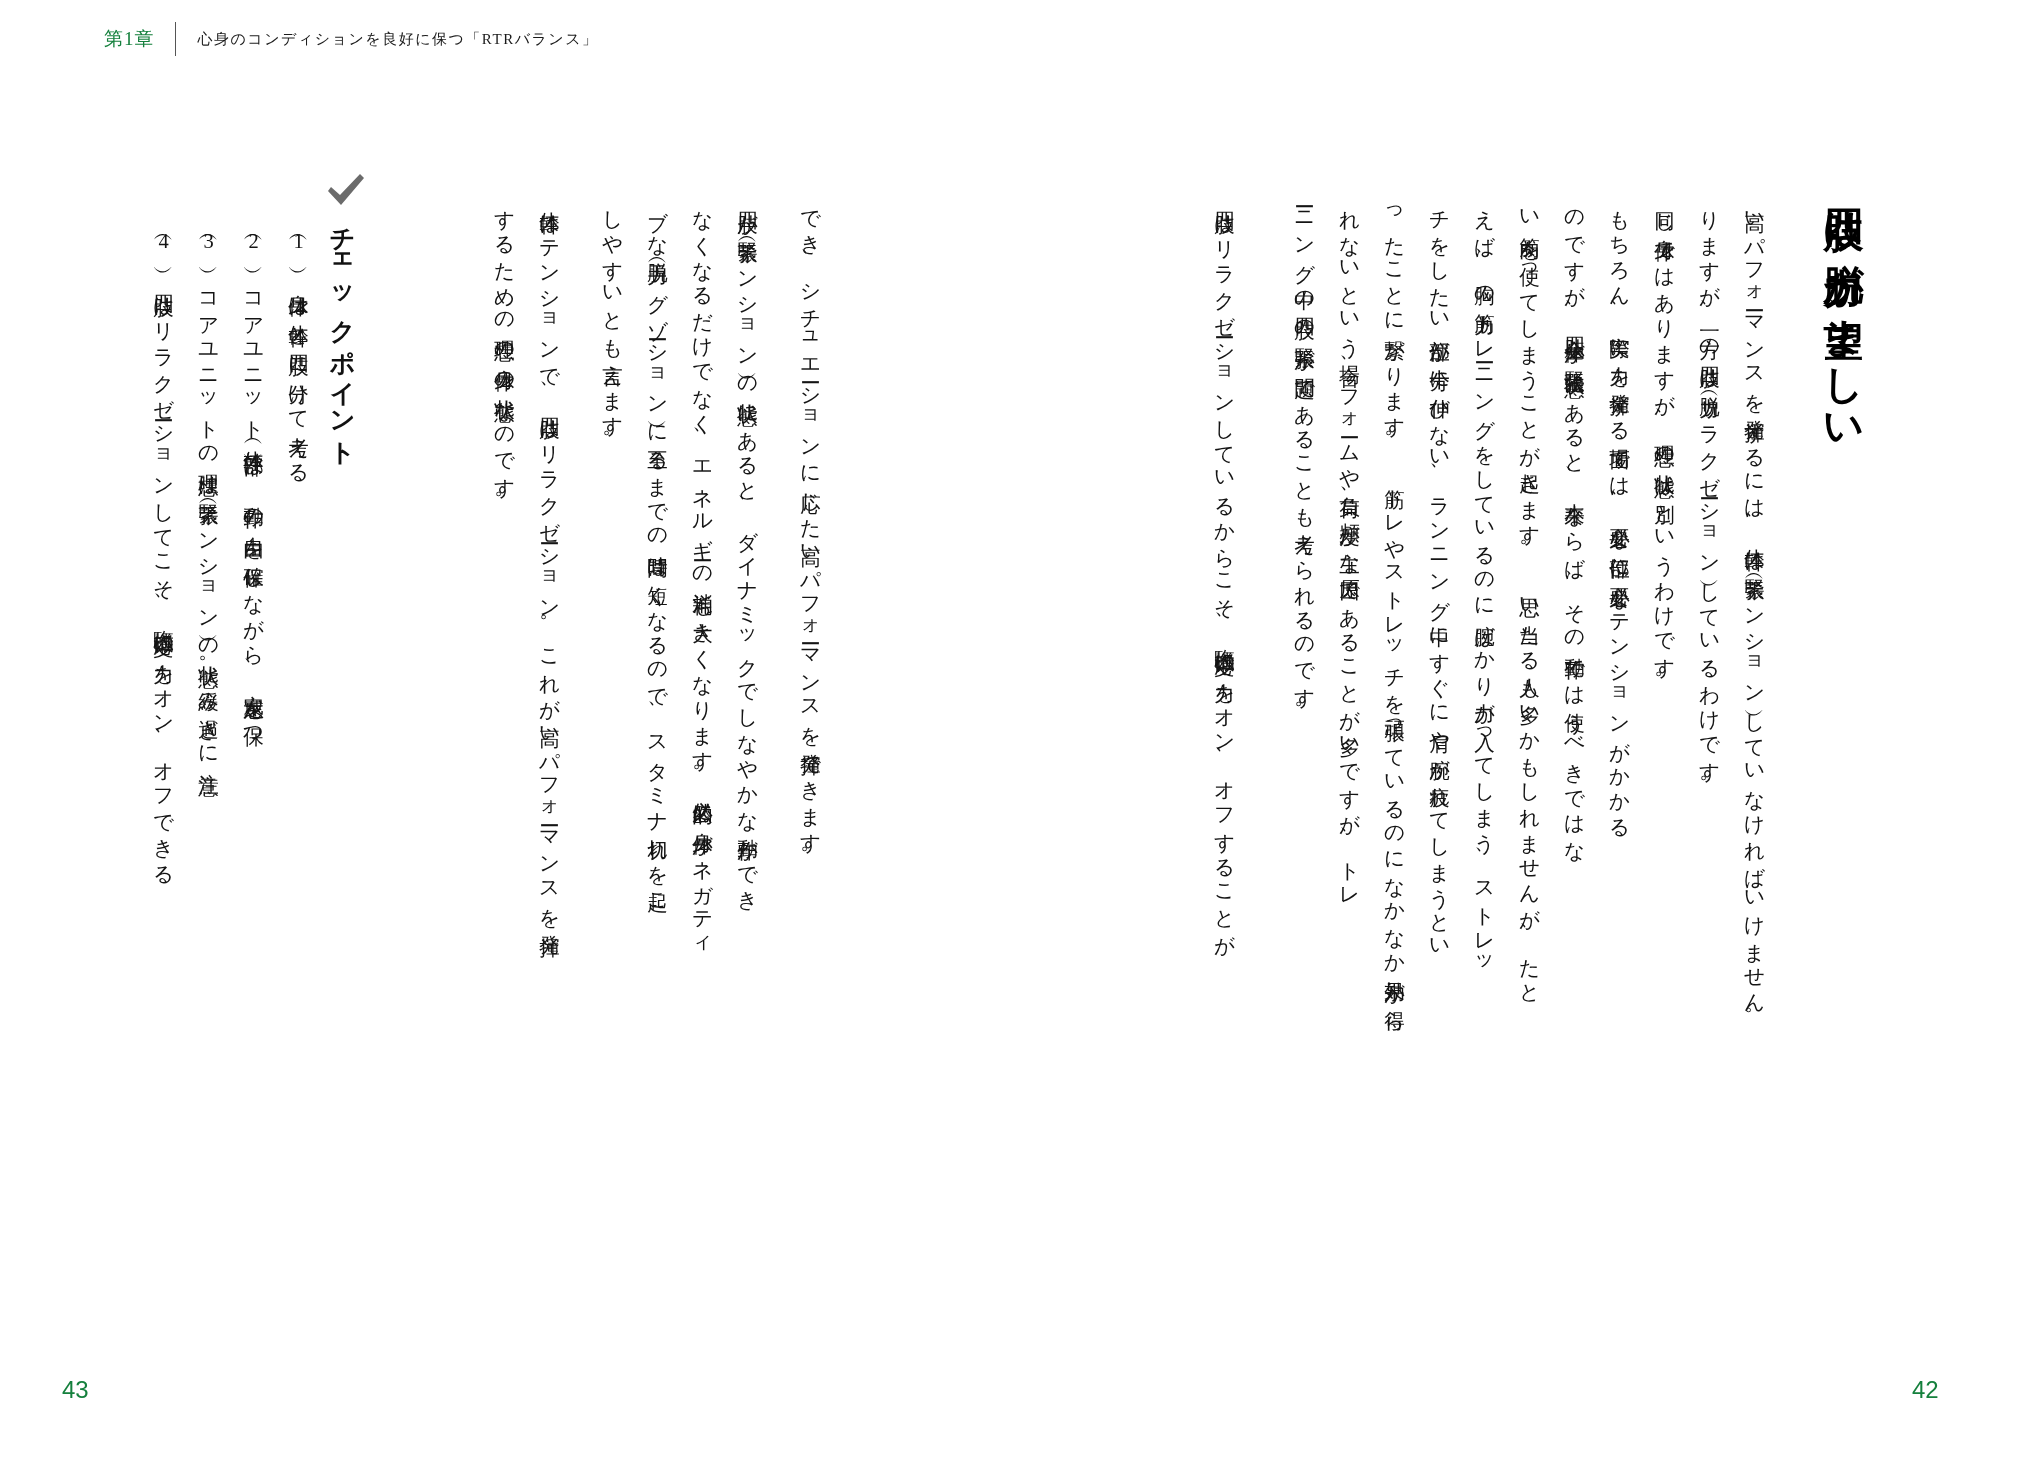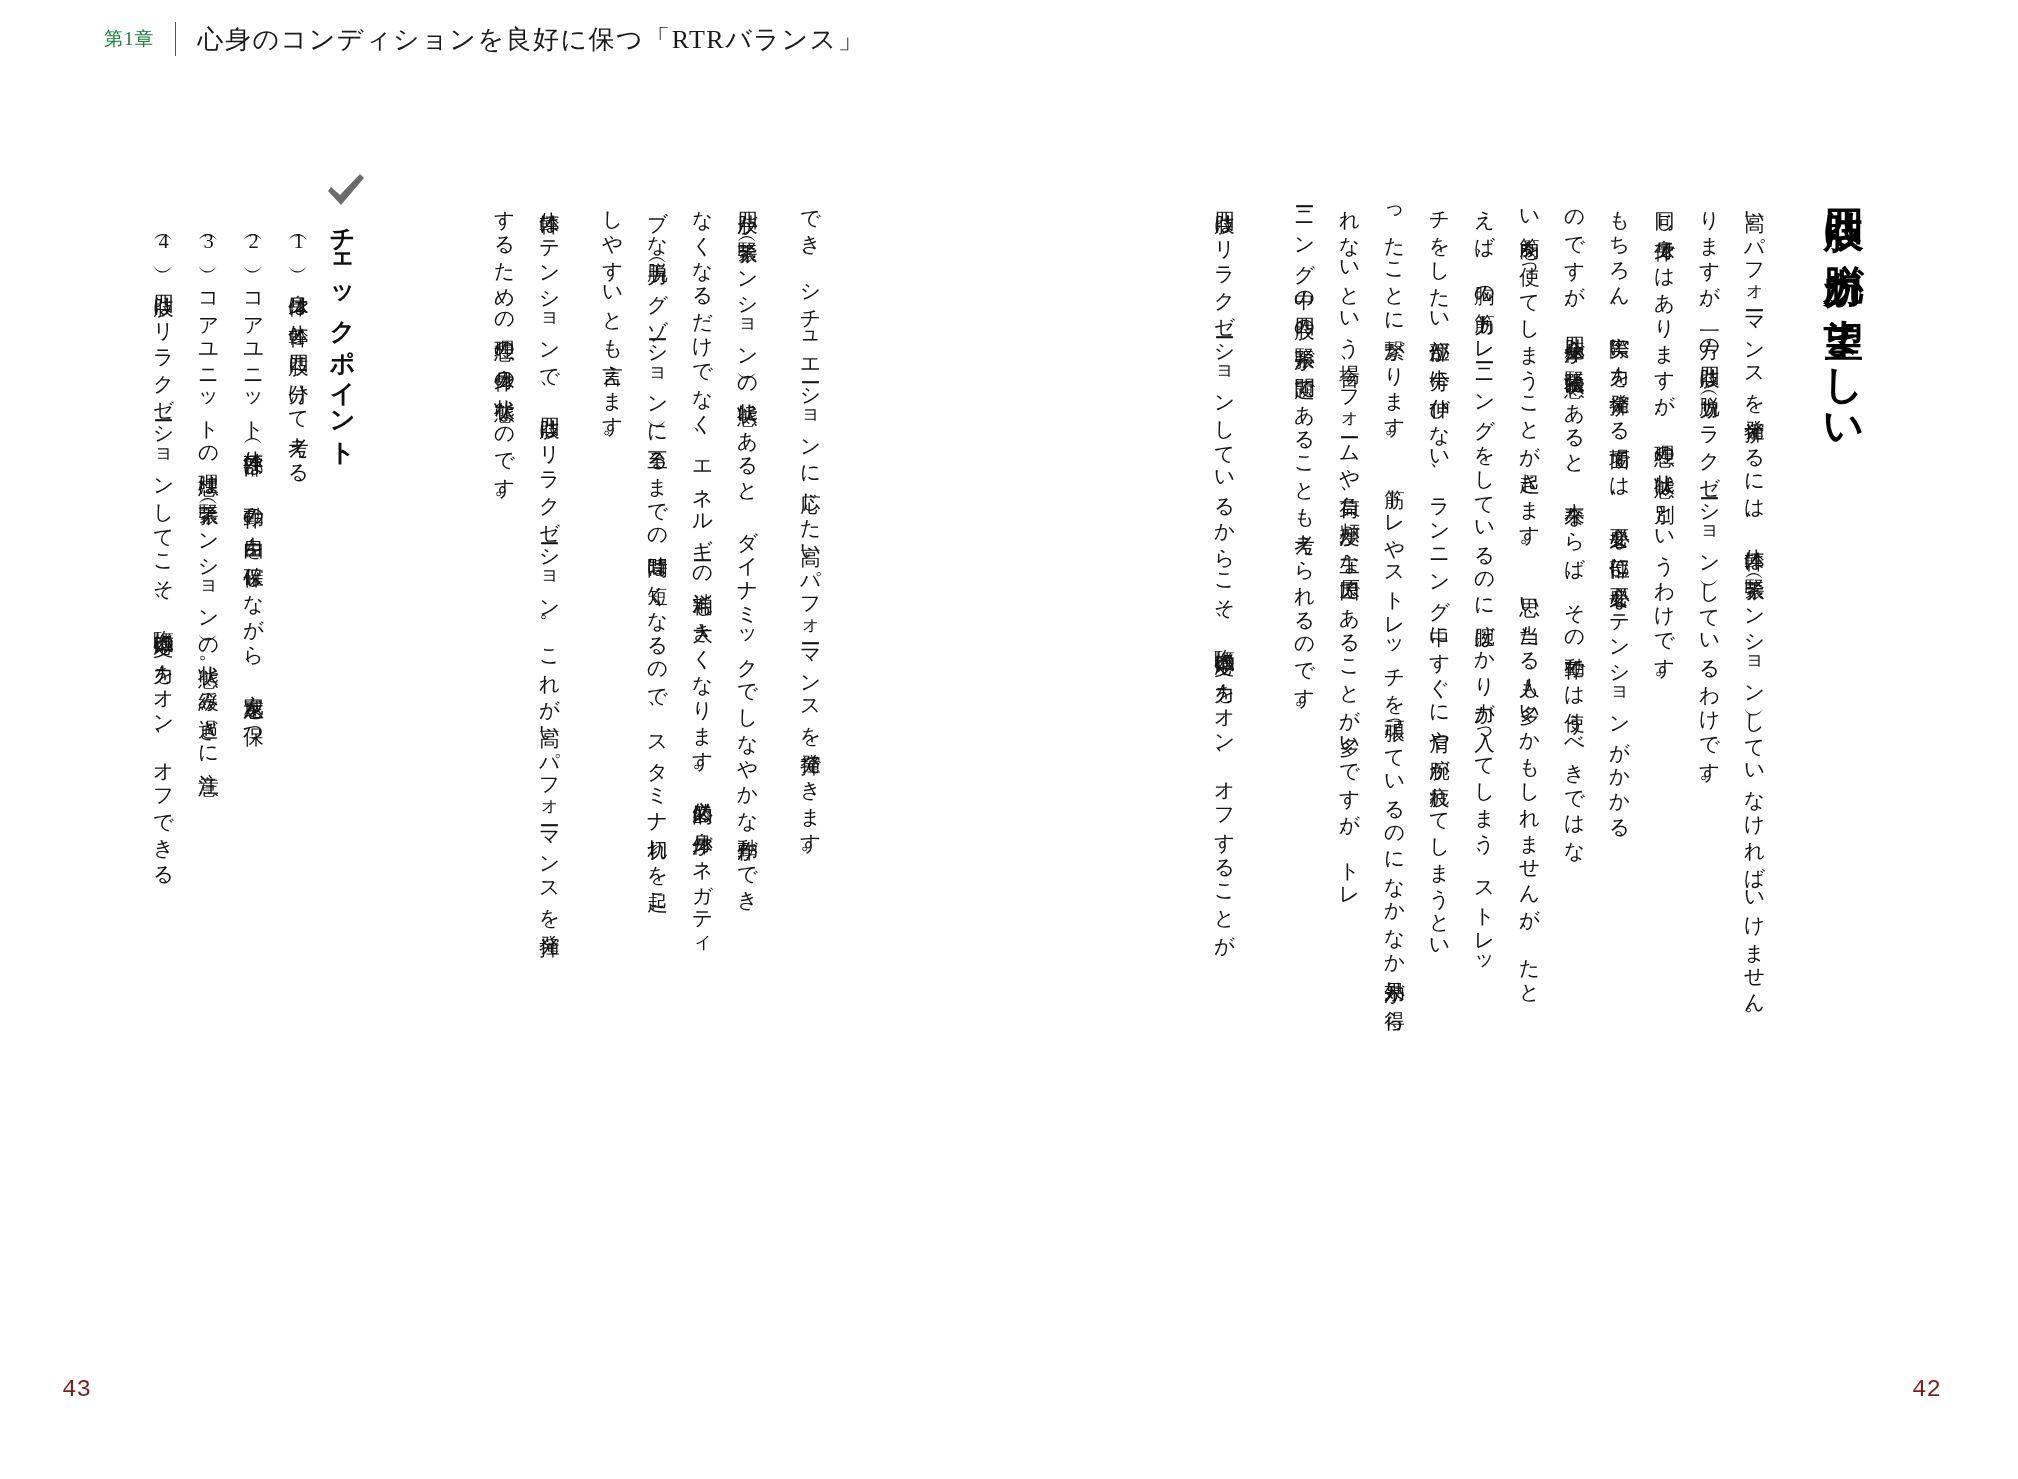--- a/index.html
+++ b/index.html
@@ -37,32 +37,32 @@
     color: #15803d;
     white-space: nowrap;
   }
   #running-header .rule {
     width: 1px;
     height: 34px;
     background: #555;
     margin: 0 22px 0 20px;
   }
   #running-header .htitle {
-    font-size: 26px;
+    font-size: 15px;
     letter-spacing: 1.5px;
     color: #1a1a1a;
     white-space: nowrap;
   }
 
   
   .folio {
     position: absolute;
     font-size: 24px;
-    color: #7f1d1d;
-    font-family: Liberation Mono, monospace;
+    color: #15803d;
+    font-family: Liberation Sans, sans-serif;
     text-align: center;
   }
   #folio-left  { left: 62px;  top: 1376px; }
   #folio-right { left: 1912px; top: 1376px; }
 
   
   .vcol {
     position: absolute;
     writing-mode: vertical-rl;
     -webkit-writing-mode: vertical-rl;

